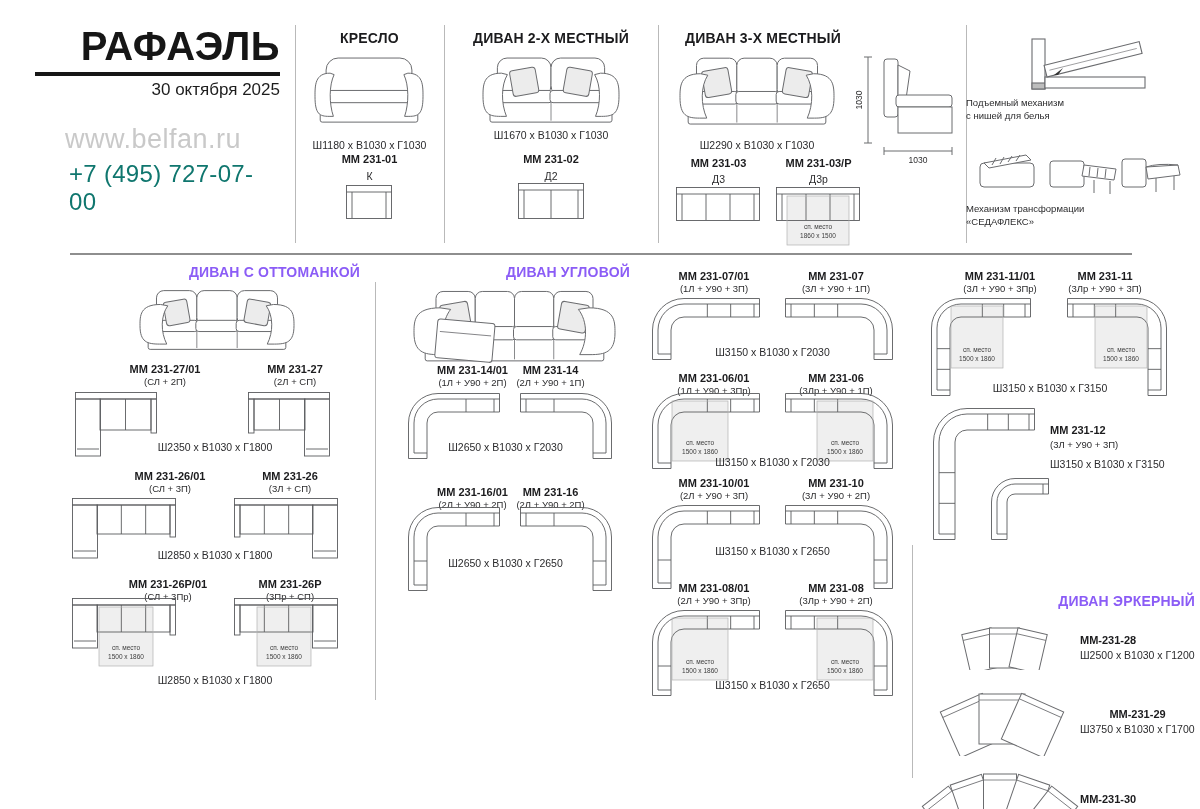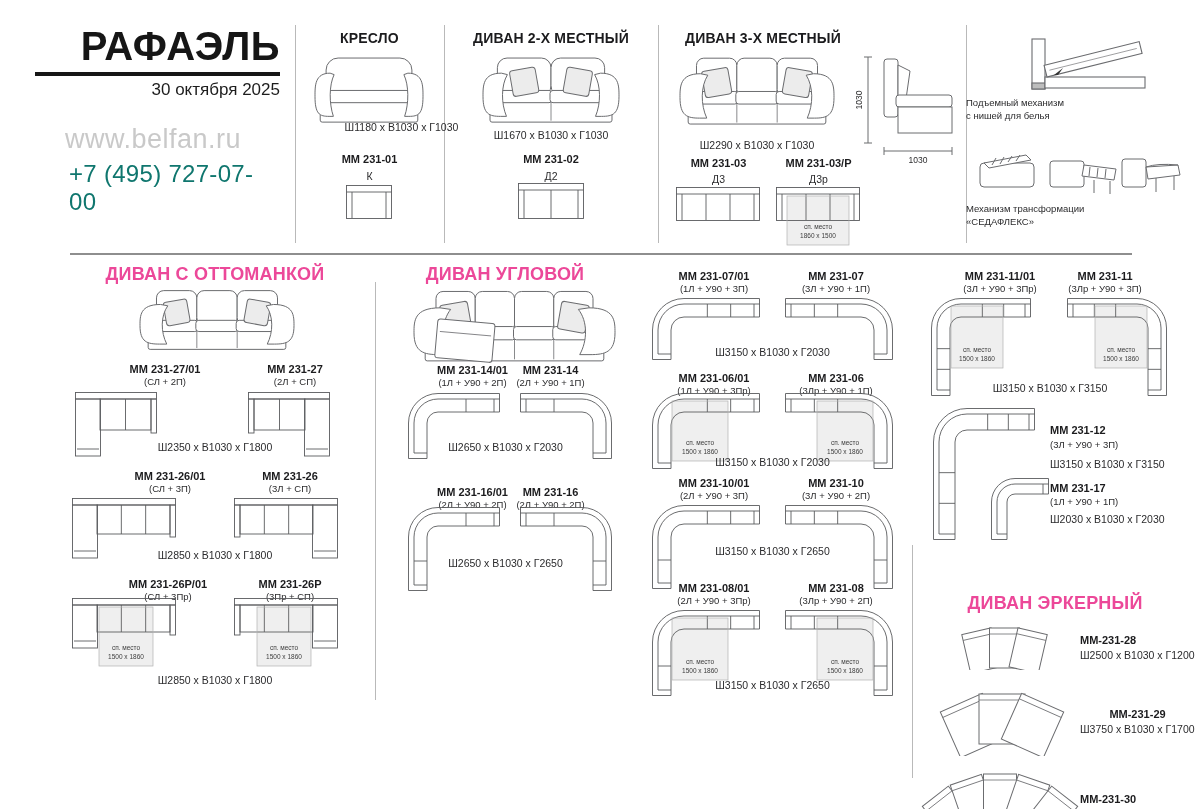--- a/index.html
+++ b/index.html
@@ -2,21 +2,21 @@
 <html><head>
 <meta charset="utf-8">
 <style>
   html,body{margin:0;padding:0;background:#fff;}
   #page{position:relative;width:1200px;height:809px;background:#fff;overflow:hidden;
         font-family:"Liberation Sans", sans-serif;color:#222;}
   .abs{position:absolute;}
   .vdiv{position:absolute;width:1px;background:#b9b9b9;}
   .hrule{position:absolute;height:2px;background:#8e8e8e;}
   .sec-title{font-size:14px;font-weight:bold;text-align:center;color:#1b1b1d;letter-spacing:.2px;}
-  .sub-title{font-size:18px;font-weight:bold;text-align:center;color:#ec4899;letter-spacing:.2px;}
+  .sub-title{font-size:14px;font-weight:bold;text-align:right;color:#8b5cf6;letter-spacing:.2px;}
   .model{font-size:11px;font-weight:bold;text-align:center;color:#1c1c1e;line-height:13px;}
   .config{font-size:9.5px;text-align:center;color:#2b2b2d;line-height:11px;}
   .dims{font-size:10.5px;text-align:center;color:#2b2b2d;}
   .code{font-size:10.5px;text-align:center;color:#2b2b2d;}
   .cap{font-size:9.5px;color:#2b2b2d;line-height:12px;}
   .tl{text-align:left;}
   .brand{font-size:40px;font-weight:bold;color:#161616;letter-spacing:.5px;text-align:right;line-height:1;}
   .date{font-size:17px;color:#1d1d1d;text-align:right;}
   .site{font-size:27px;color:#c9c9c9;letter-spacing:.5px;}
   .phone{font-size:24px;color:#0f766e;font-weight:500;letter-spacing:.3px;}
@@ -49,21 +49,21 @@
         <svg viewBox="0 0 112 72" preserveAspectRatio="xMidYMid meet">
           <rect x="7.207200000000001" y="47.52" width="97.5856" height="21.599999999999998" rx="2" stroke="#6b6c6f" stroke-width="1" fill="#fff"></rect>
           <rect x="13.104000000000001" y="5.040000000000001" width="85.792" height="37.44" rx="12" stroke="#6b6c6f" stroke-width="1" fill="#fff"></rect>
           <rect x="12.104000000000001" y="37.44" width="87.792" height="12.24" rx="3" stroke="#6b6c6f" stroke-width="1" fill="#fff"></rect>
           <path d="M 17.104,20.160000000000004 C 2,20.160000000000004 2,32.4 2,43.199999999999996 C 2,61.199999999999996 6.5520000000000005,63.36 16.104,63.36 L 20.384,63.36 C 16.016000000000002,50.4 16.016000000000002,32.4 21.112000000000002,21.599999999999998 Z" stroke="#6b6c6f" stroke-width="1" fill="#fff"></path>
           <g transform="translate(112,0) scale(-1,1)">
             <path d="M 17.104,20.160000000000004 C 2,20.160000000000004 2,32.4 2,43.199999999999996 C 2,61.199999999999996 6.5520000000000005,63.36 16.104,63.36 L 20.384,63.36 C 16.016000000000002,50.4 16.016000000000002,32.4 21.112000000000002,21.599999999999998 Z" stroke="#6b6c6f" stroke-width="1" fill="#fff"></path>
           </g>
         </svg>
       </div>
-    <div class="abs dims" style="left:0;top:96px;width:149px;margin-left:32px;">Ш1180 х В1030 х Г1030</div>
+    <div class="abs dims" style="left:0;top:114px;width:149px;">Ш1180 х В1030 х Г1030</div>
     <div class="abs model" style="left:0;top:128px;width:149px;">ММ 231-01</div>
     <div class="abs code" style="left:0;top:145px;width:149px;">К</div>
     <div class="abs schem" style="left:51px;top:160px;width:46px;height:34px;">
         <svg viewBox="0 0 46 34" preserveAspectRatio="xMidYMid meet">
           <rect x="0.5" y="0.5" width="45" height="33" stroke="#5a5b5e" stroke-width="0.9" fill="none"></rect>
           <line x1="0.5" y1="7" x2="45.5" y2="7" stroke="#5a5b5e" stroke-width="0.9" fill="none"></line>
           <line x1="6" y1="7" x2="6" y2="33" stroke="#5a5b5e" stroke-width="0.9" fill="none"></line>
           <line x1="40" y1="7" x2="40" y2="33" stroke="#5a5b5e" stroke-width="0.9" fill="none"></line>
         </svg>
       </div>
@@ -657,25 +657,20 @@
     </div>
 
     <div class="abs schem" style="left:76px;top:216px;width:58px;height:62px;">
         <svg viewBox="0 0 58 62" preserveAspectRatio="xMidYMid meet">
           <path d="M 57.5,.5 H 24 A 23.5 23.5 0 0 0 .5 24 V 61.5 H 16 V 24 A 8 8 0 0 1 24 16 H 57.5 Z" stroke="#5a5b5e" stroke-width="0.9" fill="none"></path>
           <path d="M 57.5,6 H 24 A 18 18 0 0 0 6 24 V 56" stroke="#5a5b5e" stroke-width="0.9" fill="none"></path>
           <line x1="52" y1="6" x2="52" y2="16" stroke="#5a5b5e" stroke-width="0.9" fill="none"></line>
           <line x1="6" y1="56" x2="16" y2="56" stroke="#5a5b5e" stroke-width="0.9" fill="none"></line>
         </svg>
       </div>
-    <div class="abs tl" style="left:135px;top:220px;width:145px;">
-      <div class="model tl" style="text-align:left;">ММ 231-17</div>
-      <div class="config tl" style="text-align:left;margin-top:1px;">(1Л + У90 + 1П)</div>
-      <div class="dims tl" style="text-align:left;margin-top:6px;">Ш2030 х В1030 х Г2030</div>
-    </div>
   </div>
 
   <div class="abs" style="left:915px;top:548px;width:285px;height:261px;margin-top:40px;">
     <div class="abs sub-title" style="left:0;top:5px;width:280px;">ДИВАН ЭРКЕРНЫЙ</div>
 
     <div class="abs schem" style="left:42px;top:32px;width:95px;height:50px;">
         <svg viewBox="0 0 95 50" preserveAspectRatio="xMidYMid meet">
           <g transform="translate(47.5 133) rotate(-13)">
             <rect x="-15" y="-125" width="30" height="40" stroke="#6b6c6f" stroke-width="1" fill="#fff"></rect>
             <line x1="-15" y1="-119" x2="15" y2="-119" stroke="#6b6c6f" stroke-width="0.8"></line>

